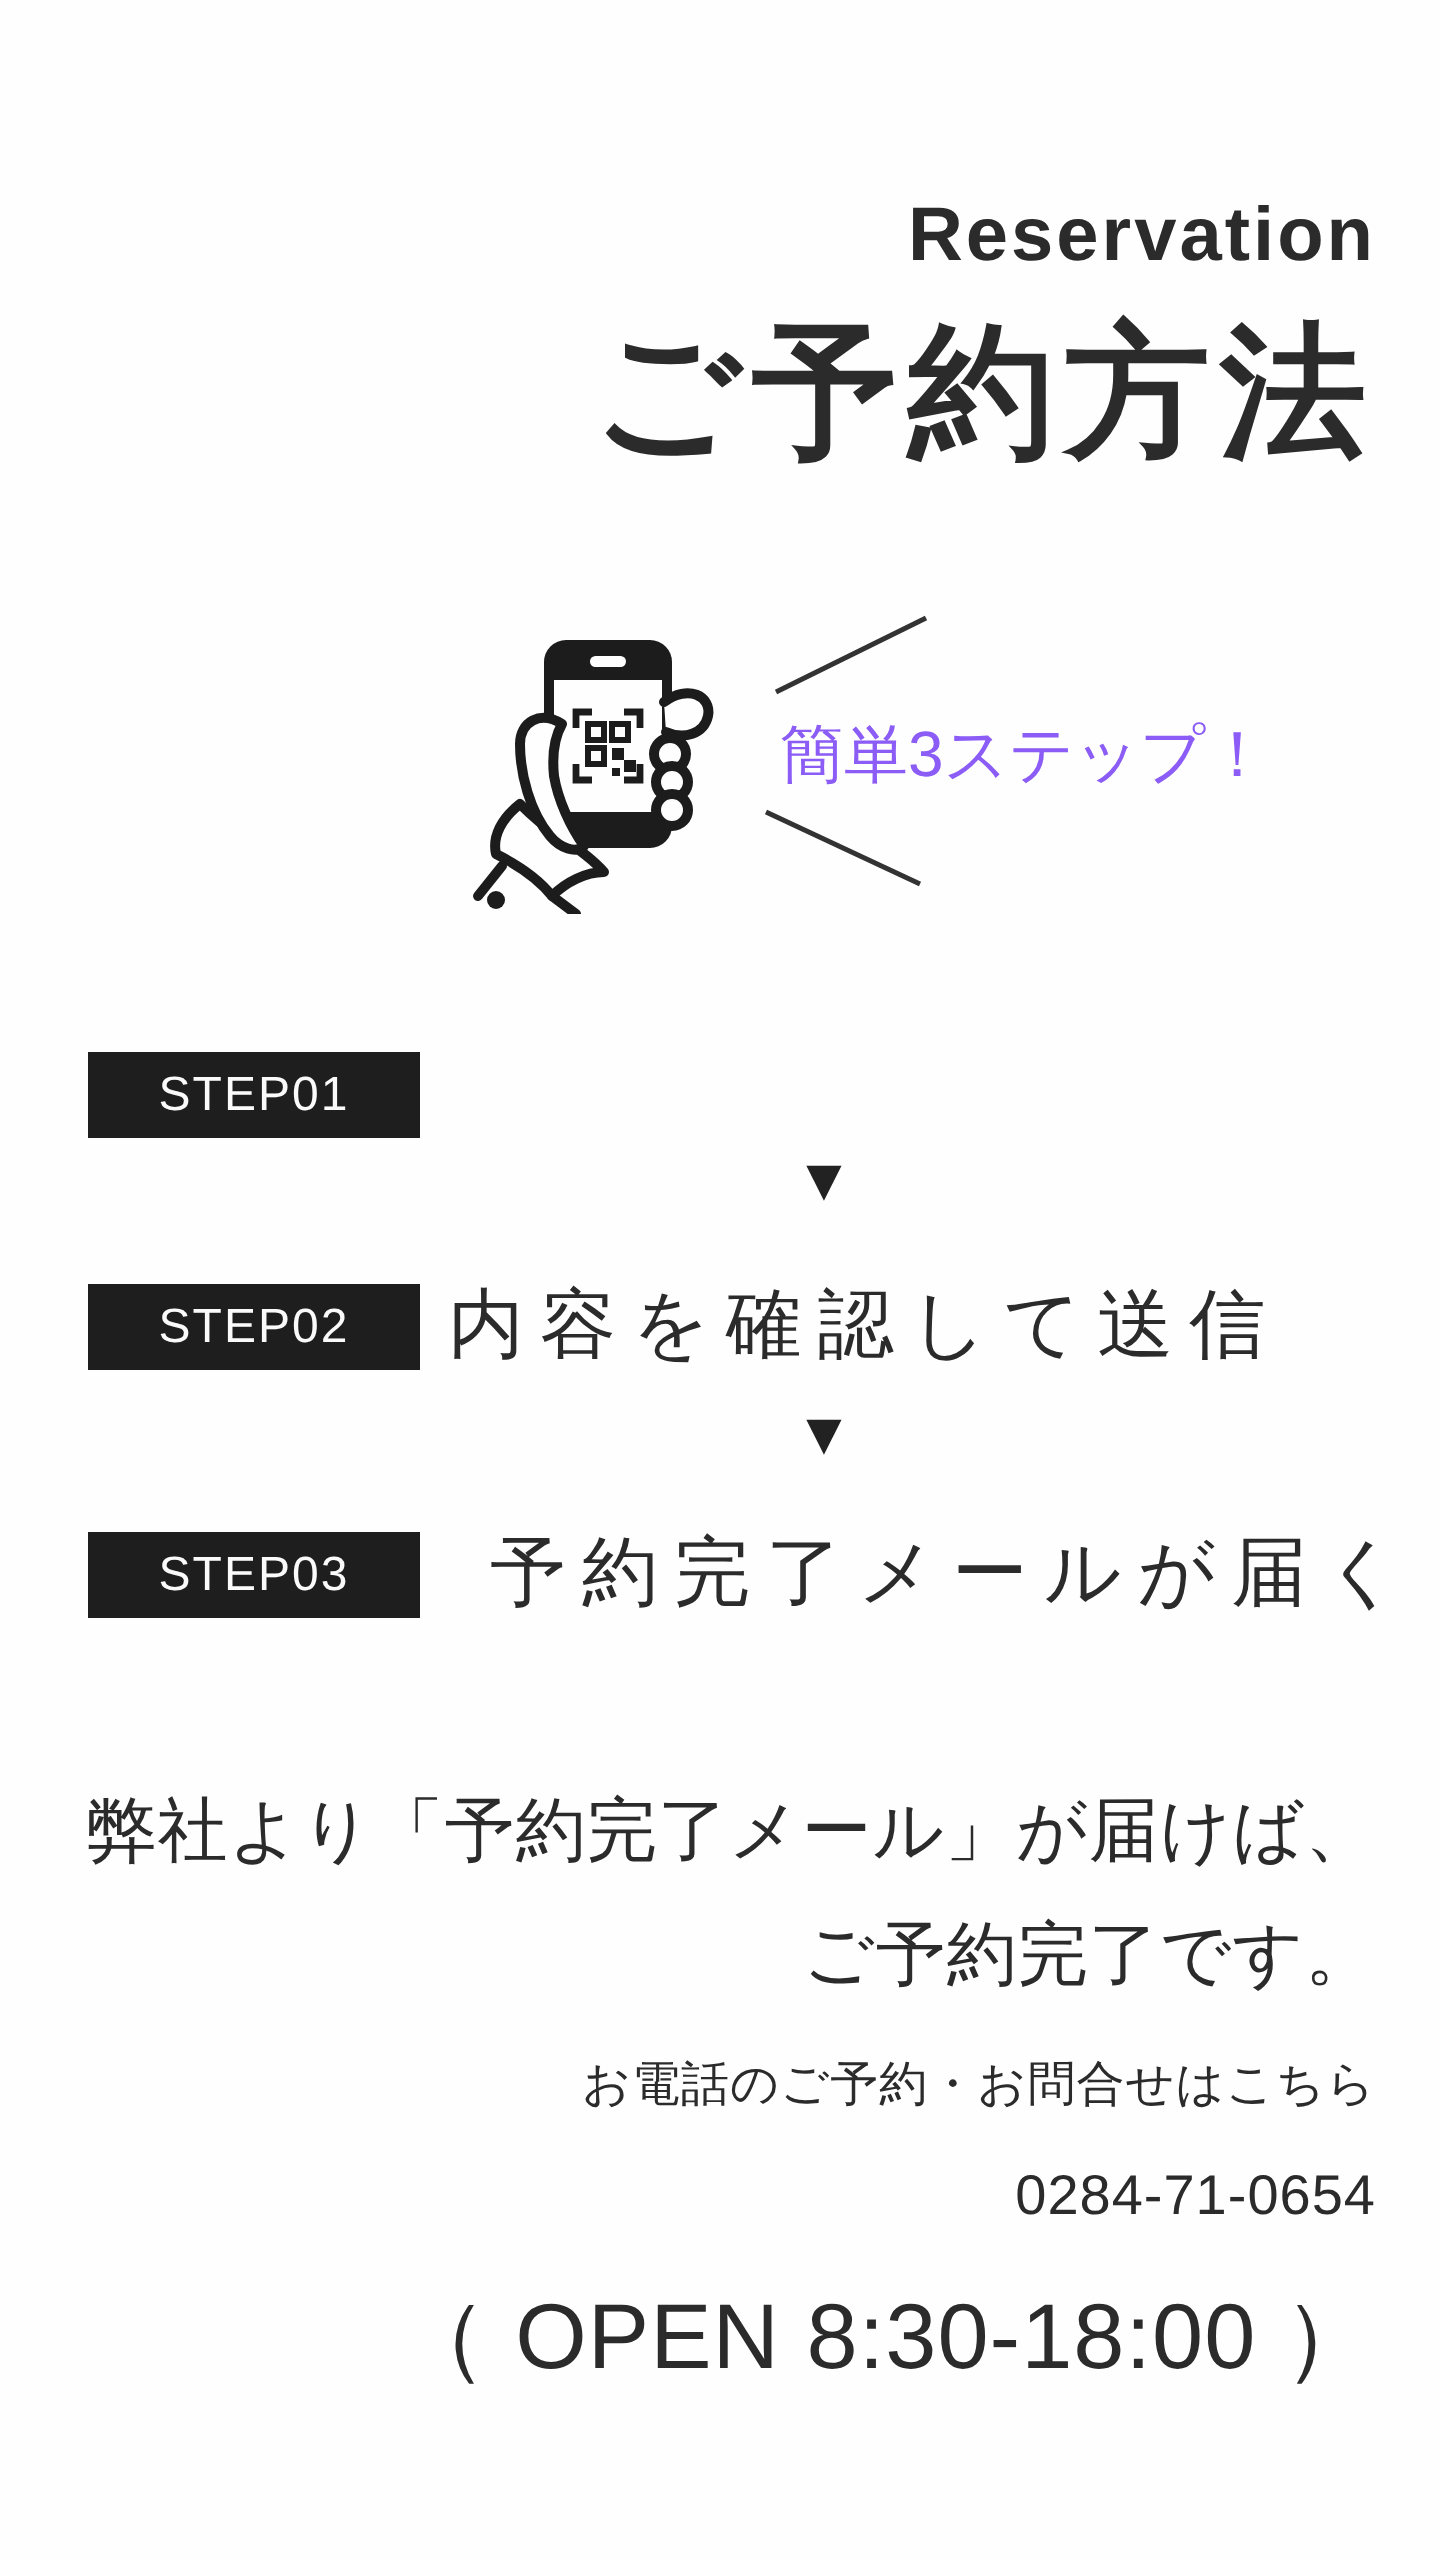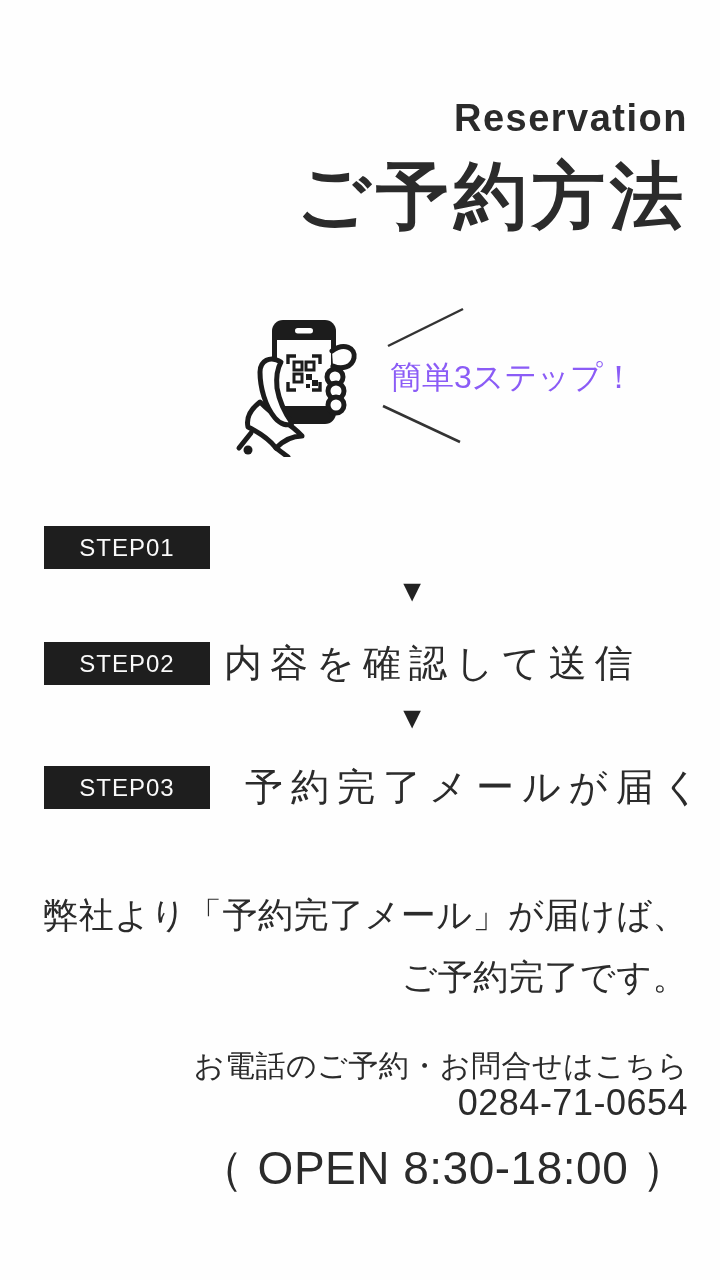--- a/index.html
+++ b/index.html
@@ -76,22 +76,22 @@
     font-size: 30px;
     line-height: 32px;
     color: #222222;
   }
   .arrow-1 { top: 575px; }
   .arrow-2 { top: 702px; }
 
   .note-line-1 { top: 892px; font-size: 35px; letter-spacing: 0.5px; }
   .note-line-2 { top: 954px; font-size: 35px; letter-spacing: 0.5px; }
 
-  .contact-lead { top: 1026px; font-size: 30px; letter-spacing: 0.5px; margin-top: 20px; }
-  .contact-phone { top: 1082px; font-size: 36px; letter-spacing: 0.5px; }
+  .contact-lead { top: 1026px; font-size: 24px; letter-spacing: 0.5px; }
+  .contact-phone { top: 1082px; font-size: 28px; letter-spacing: 0.5px; }
   .contact-hours { top: 1138px; font-size: 46px; letter-spacing: 0.5px; }
 </style>
 </head>
 <body>
 
 <div id="page">
 
   <div class="abs centered eyebrow">Reservation</div>
   <div class="abs centered page-title">ご予約方法</div>
 

